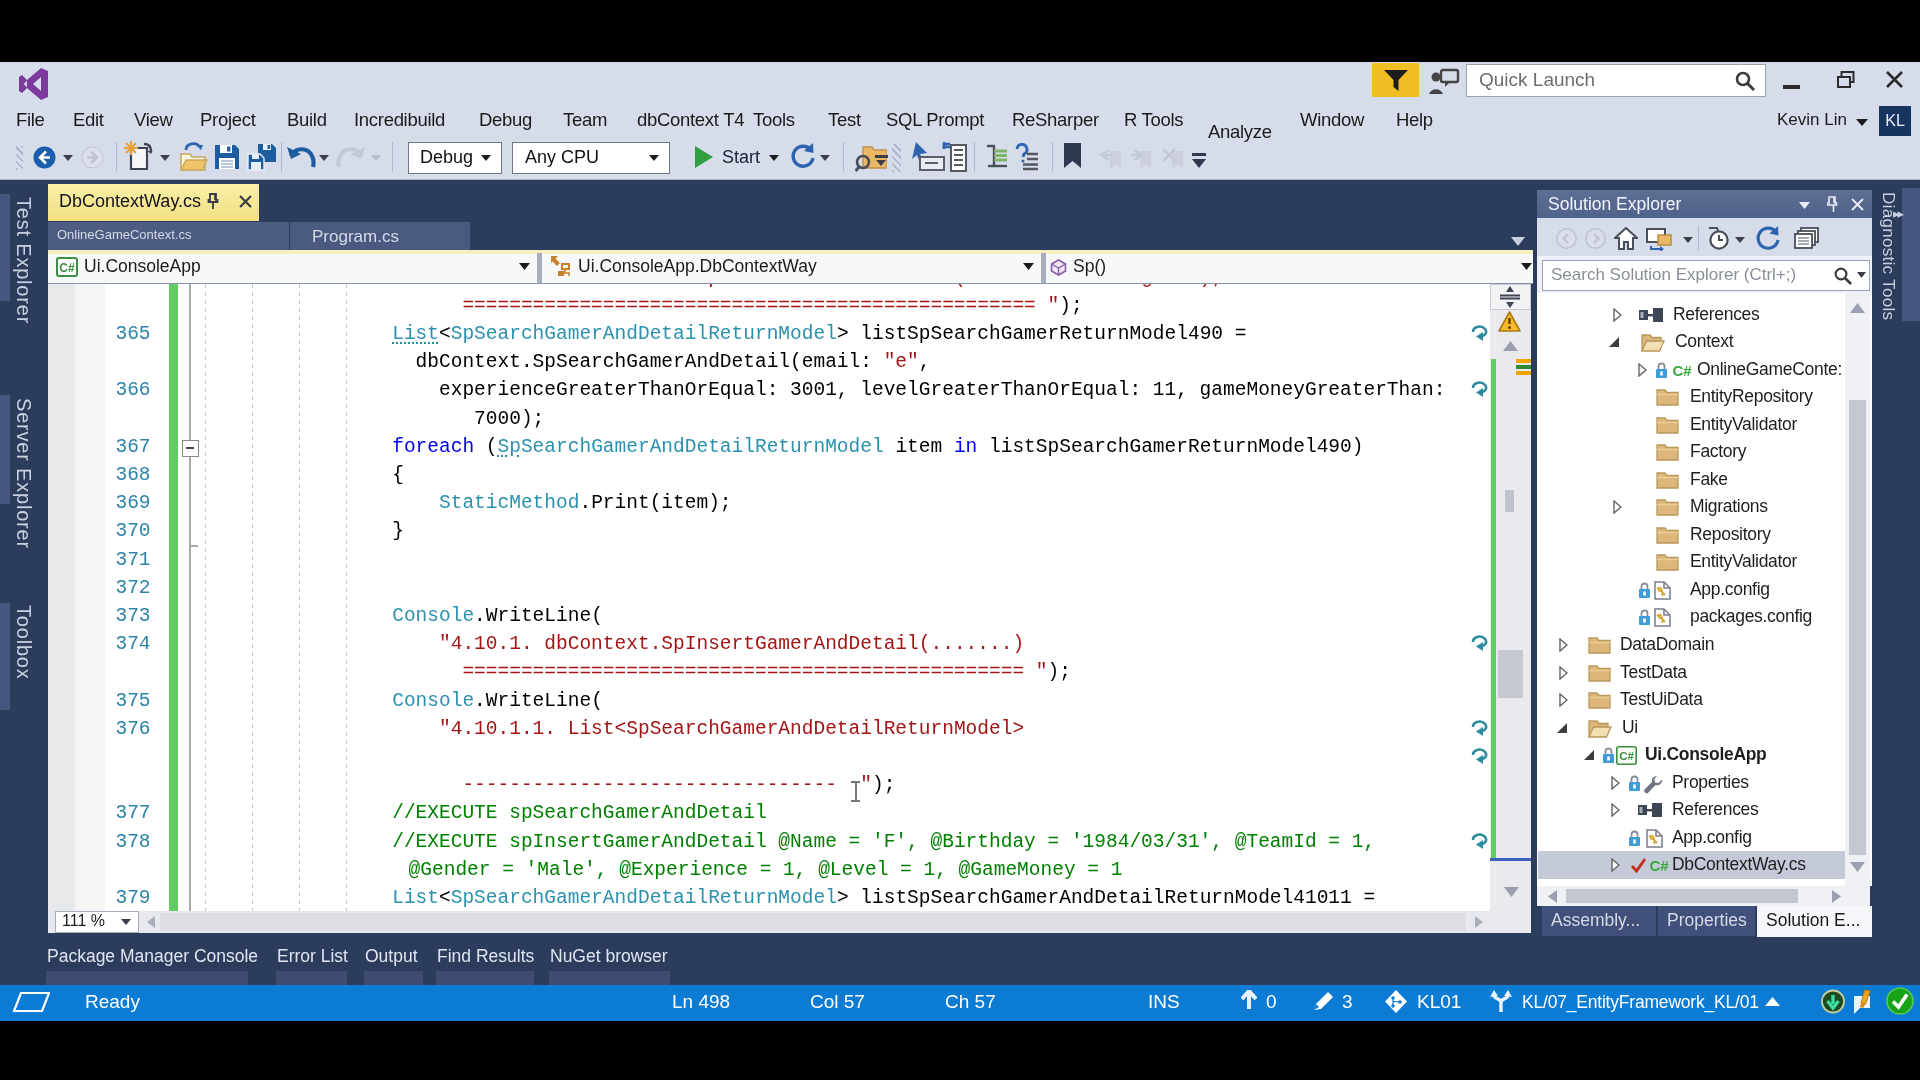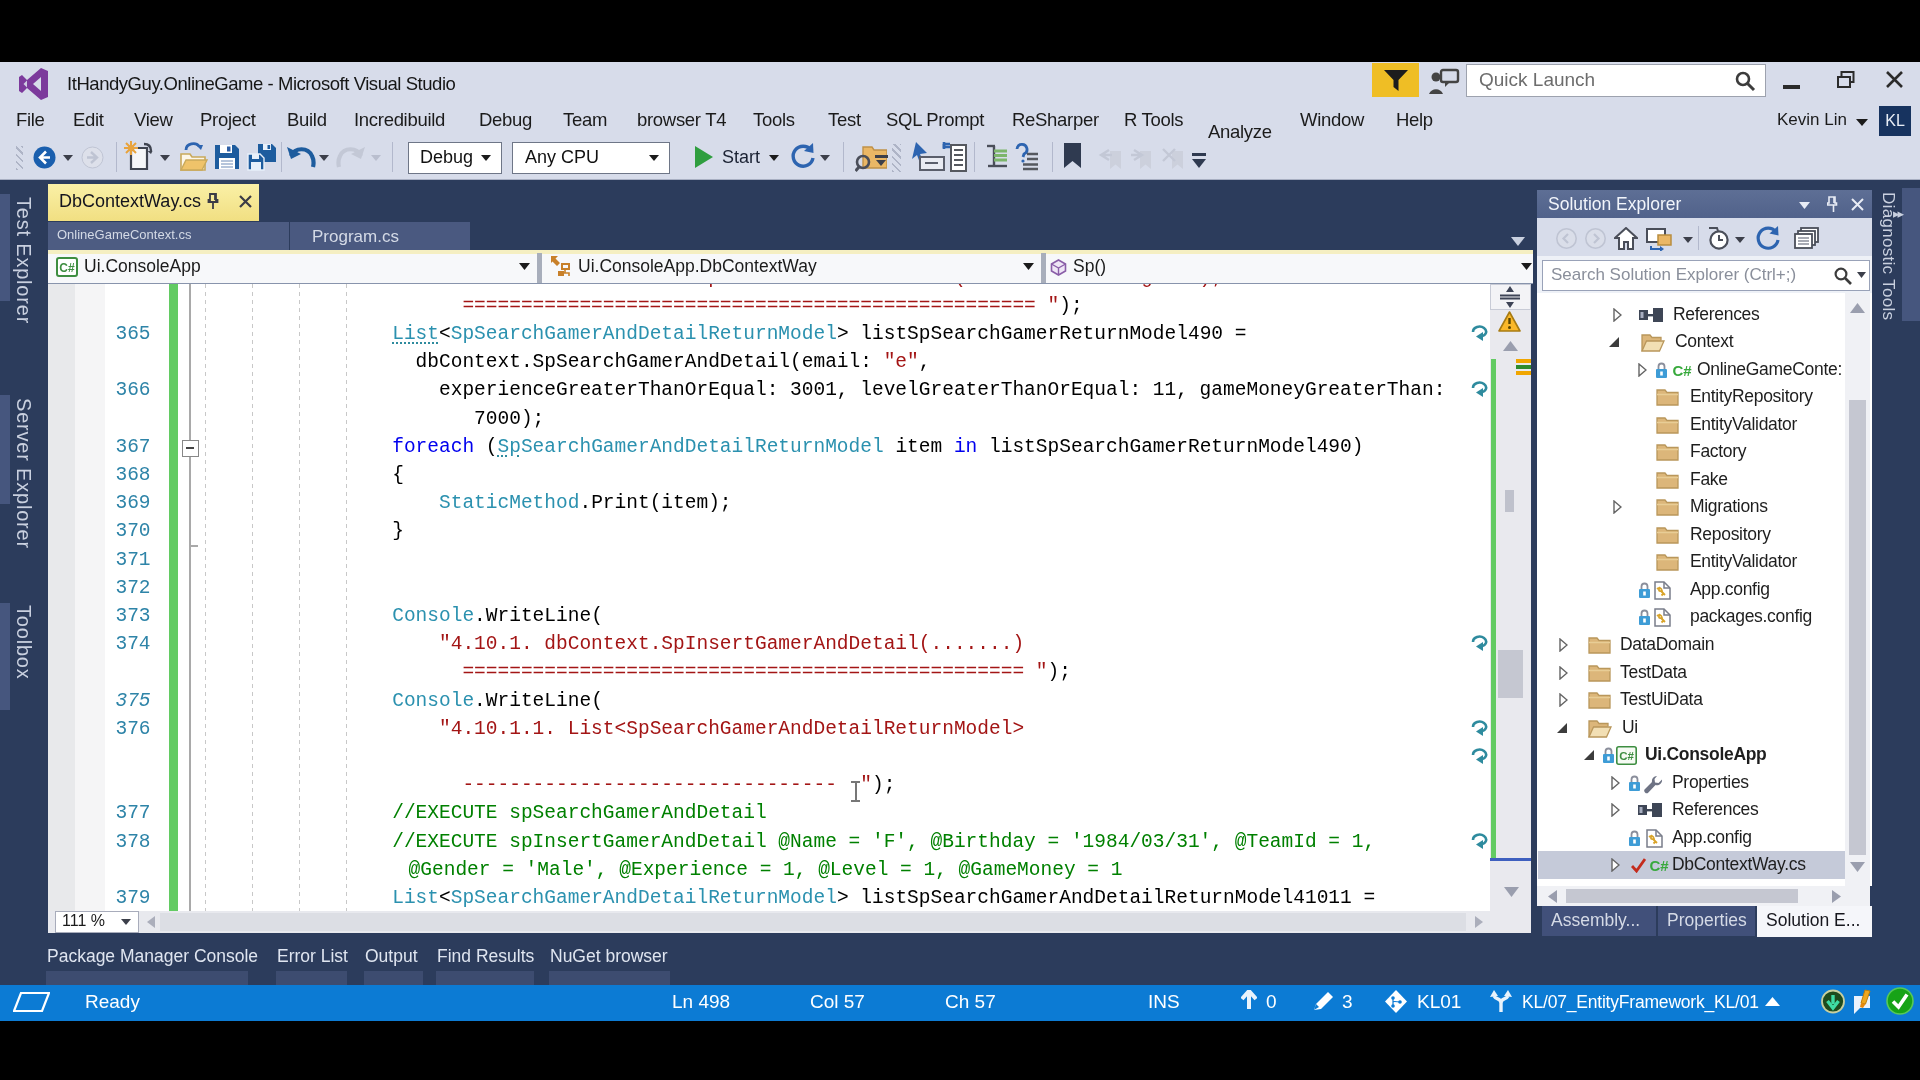--- a/index.html
+++ b/index.html
@@ -18,21 +18,20 @@
 .trow{position:absolute;height:27.5px;font-size:17.5px;color:#1E1E1E;line-height:27.5px;letter-spacing:-0.3px;}
 </style></head><body>
 <div id="s">
 
 <div class="abs" style="left:0;top:62px;width:1920px;height:118px;background:#D7DCEA;"></div>
 <svg class="abs" style="left:19px;top:67px;" width="32" height="34" viewBox="0 0 32 34">
 <path fill="#7C3A9C" d="M22 1 L29 4 V30 L22 33 L8 21 L3 26 L0 24 V10 L3 8 L8 13 Z"></path>
 <path fill="#D7DCEA" d="M22 10 L14 17 L22 24 Z"></path>
 <path fill="#D7DCEA" d="M8 13.5 L4.5 17 L8 20.5 Z" opacity="0.9"></path>
 </svg>
-<div class="abs" style="left:67px;top:73px;font-size:18.5px;letter-spacing:-0.45px;color:#161616;">ItHandyGuy.OnlineGame - Microsoft Visual Studio</div>
 <div class="abs" style="left:1372px;top:63px;width:47px;height:34px;background:#EFBE25;"></div>
 <svg class="abs" style="left:1384px;top:70px" width="24" height="21" viewBox="0 0 24 21">
 <path fill="#1d1d1d" d="M0 0 H24 L14.5 10 V21 L9.5 17 V10 Z"></path>
     </svg>
 <svg class="abs" style="left:1428px;top:68px" width="32" height="26" viewBox="0 0 32 26">
 <circle cx="8" cy="9" r="4.5" fill="#444"></circle>
       <path d="M1 26 a8 9 0 0 1 14 0 Z" fill="#444"></path>
 <rect x="13" y="2" width="17" height="12" rx="2" fill="none" stroke="#444" stroke-width="2.4"></rect>
 <path d="M17 14 l0 5 5-5" fill="#444"></path>
     </svg>
@@ -51,21 +50,21 @@
 <path d="M1 1 L16 16 M16 1 L1 16" stroke="#2b2b2b" stroke-width="2.6"></path>
     </svg>
 <div class="menu" style="left:16px;">File</div>
 <div class="menu" style="left:73px;">Edit</div>
 <div class="menu" style="left:134px;">View</div>
 <div class="menu" style="left:200px;">Project</div>
 <div class="menu" style="left:287px;">Build</div>
 <div class="menu" style="left:354px;">Incredibuild</div>
 <div class="menu" style="left:479px;">Debug</div>
 <div class="menu" style="left:563px;">Team</div>
-<div class="menu" style="left:637px;">browser T4</div>
+<div class="menu" style="left:637px;">dbContext T4</div>
 <div class="menu" style="left:753px;">Tools</div>
 <div class="menu" style="left:828px;">Test</div>
 <div class="menu" style="left:886px;">SQL Prompt</div>
 <div class="menu" style="left:1012px;">ReSharper</div>
 <div class="menu" style="left:1124px;">R Tools</div>
 <div class="menu" style="left:1208px;margin-top:12px;">Analyze</div>
 <div class="menu" style="left:1300px;">Window</div>
 <div class="menu" style="left:1396px;">Help</div>
 <div class="abs" style="left:1777px;top:110px;font-size:17px;color:#1B1B1B;">Kevin Lin</div>
 <svg class="abs" style="left:1856px;top:119px" width="12" height="8" viewBox="0 0 12 8">
@@ -306,21 +305,21 @@
 <div class="ln" style="top:319.9px;">365</div>
 <div class="ln" style="top:376.3px;">366</div>
 <div class="ln" style="top:432.7px;">367</div>
 <div class="ln" style="top:460.9px;">368</div>
 <div class="ln" style="top:489.1px;">369</div>
 <div class="ln" style="top:517.3px;">370</div>
 <div class="ln" style="top:545.5px;">371</div>
 <div class="ln" style="top:573.7px;">372</div>
 <div class="ln" style="top:601.9px;">373</div>
 <div class="ln" style="top:630.1px;">374</div>
-<div class="ln" style="top:686.5px;font-style:italic;">375</div>
+<div class="ln" style="top:686.5px;">375</div>
 <div class="ln" style="top:714.7px;">376</div>
 <div class="ln" style="top:799.3px;">377</div>
 <div class="ln" style="top:827.5px;">378</div>
 <div class="ln" style="top:883.9px;">379</div>
 <div class="abs" style="left:855px;top:782px;width:1.6px;height:19px;background:#777;"></div>
 <div class="abs" style="left:851px;top:781px;width:9px;height:1.6px;background:#777;"></div>
 <div class="abs" style="left:851px;top:800px;width:9px;height:1.6px;background:#777;"></div>
 <svg class="abs" style="left:1471px;top:324.9px" width="18" height="16" viewBox="0 0 18 16">
 <path d="M2 7 C2 2 9 0 13 3 C17 6 15 11 10 11" fill="none" stroke="#2E8B9E" stroke-width="2.6"></path>
 <path d="M12 7 L5 11.5 L12 16 Z" fill="#2E8B9E"></path>

